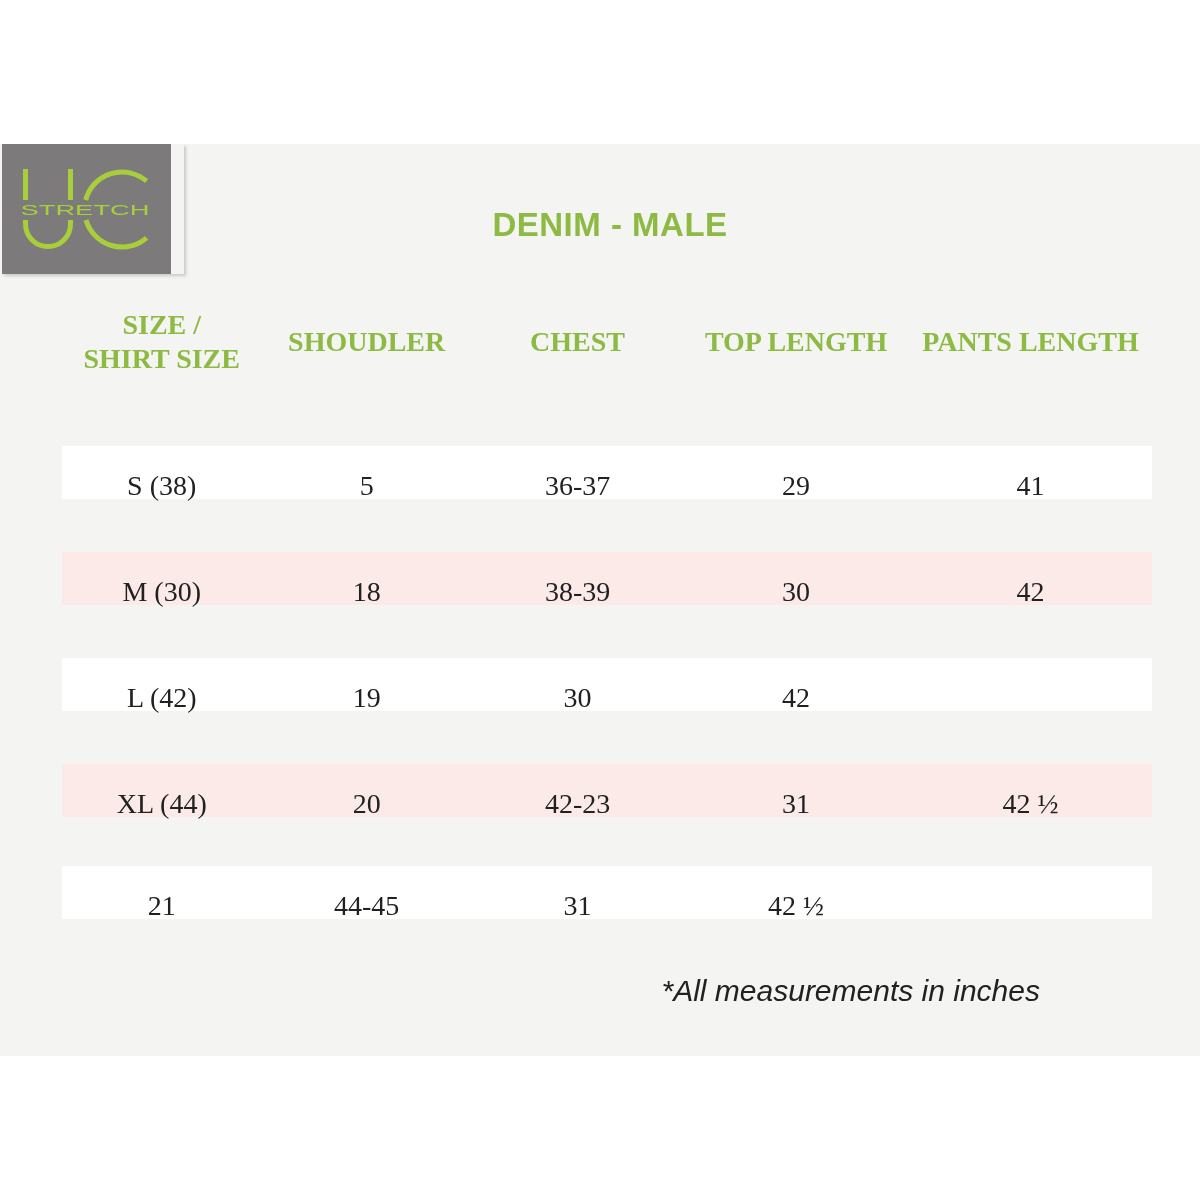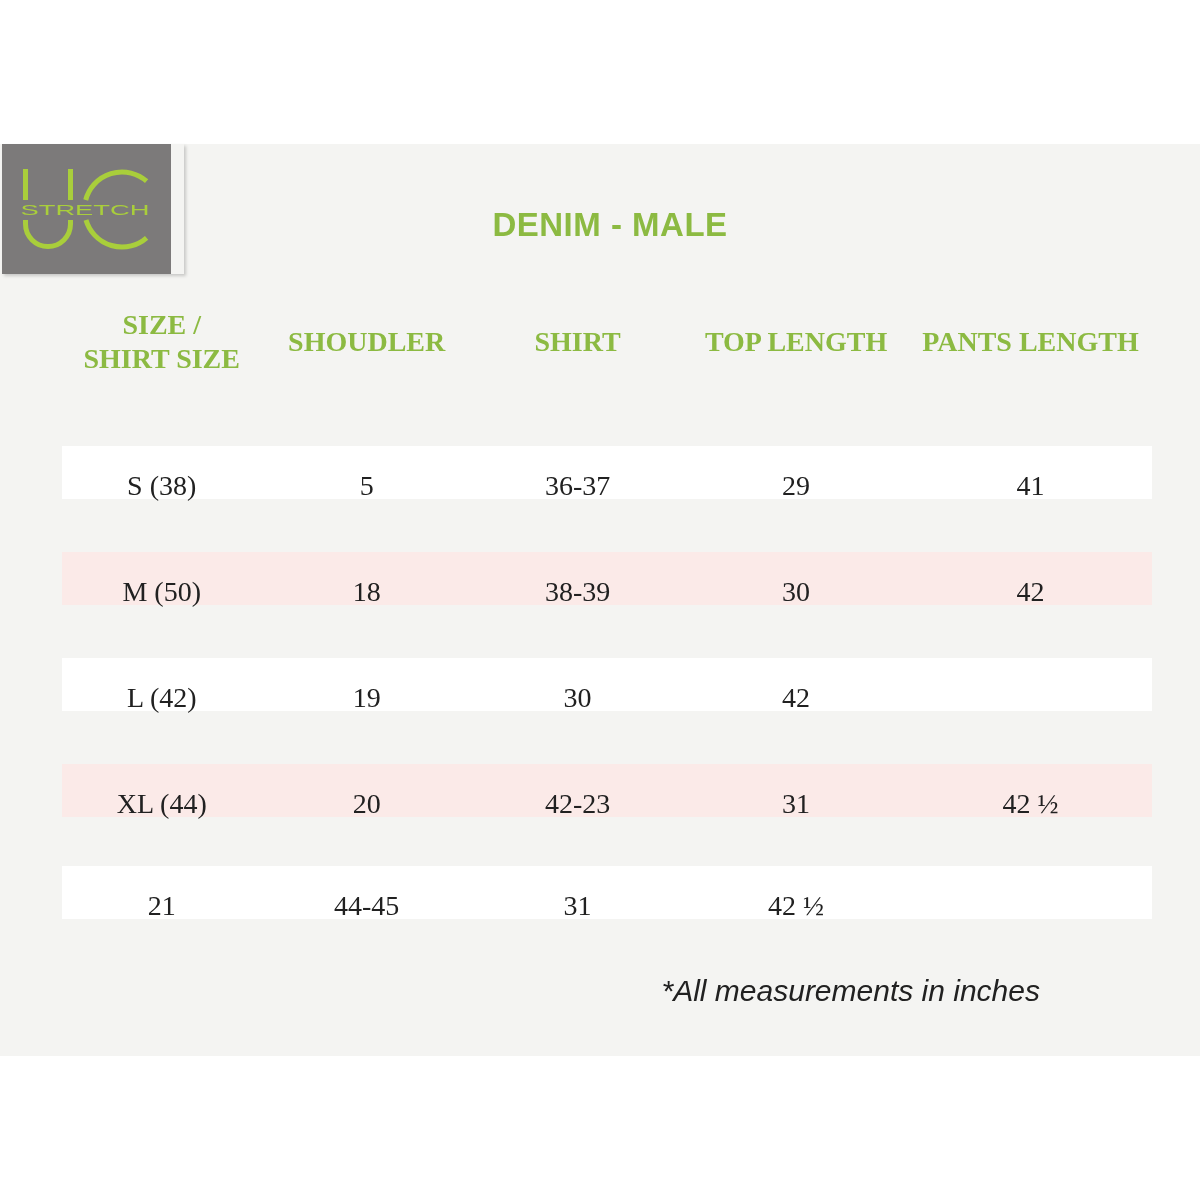--- a/index.html
+++ b/index.html
@@ -84,34 +84,34 @@
       <text x="18.5" y="71" font-size="14" fill="#a9ce3b" textLength="129" lengthAdjust="spacingAndGlyphs" font-family="Liberation Sans, sans-serif">STRETCH</text>
     </svg>
   </div>
 
   <div class="title">DENIM - MALE</div>
 
   <div class="size-table">
     <div class="grid-row header-row" id="header-row">
         <div class="header-cell wrap">SIZE / SHIRT SIZE</div>
         <div class="header-cell">SHOUDLER</div>
-        <div class="header-cell">SHIRT</div>
+        <div class="header-cell">CHEST</div>
         <div class="header-cell">TOP LENGTH</div>
         <div class="header-cell">PANTS LENGTH</div>
       </div>
     <div id="rows-root">
         <div class="grid-row data-row" style="top: 302px;">
           <div class="cell">S (38)</div>
           <div class="cell">5</div>
           <div class="cell">36-37</div>
           <div class="cell">29</div>
           <div class="cell">41</div>
         </div>
         <div class="grid-row data-row alt" style="top: 408px;">
-          <div class="cell">M (50)</div>
+          <div class="cell">M (30)</div>
           <div class="cell">18</div>
           <div class="cell">38-39</div>
           <div class="cell">30</div>
           <div class="cell">42</div>
         </div>
         <div class="grid-row data-row" style="top: 514px;">
           <div class="cell">L (42)</div>
           <div class="cell">19</div>
           <div class="cell">30</div>
           <div class="cell">42</div>

